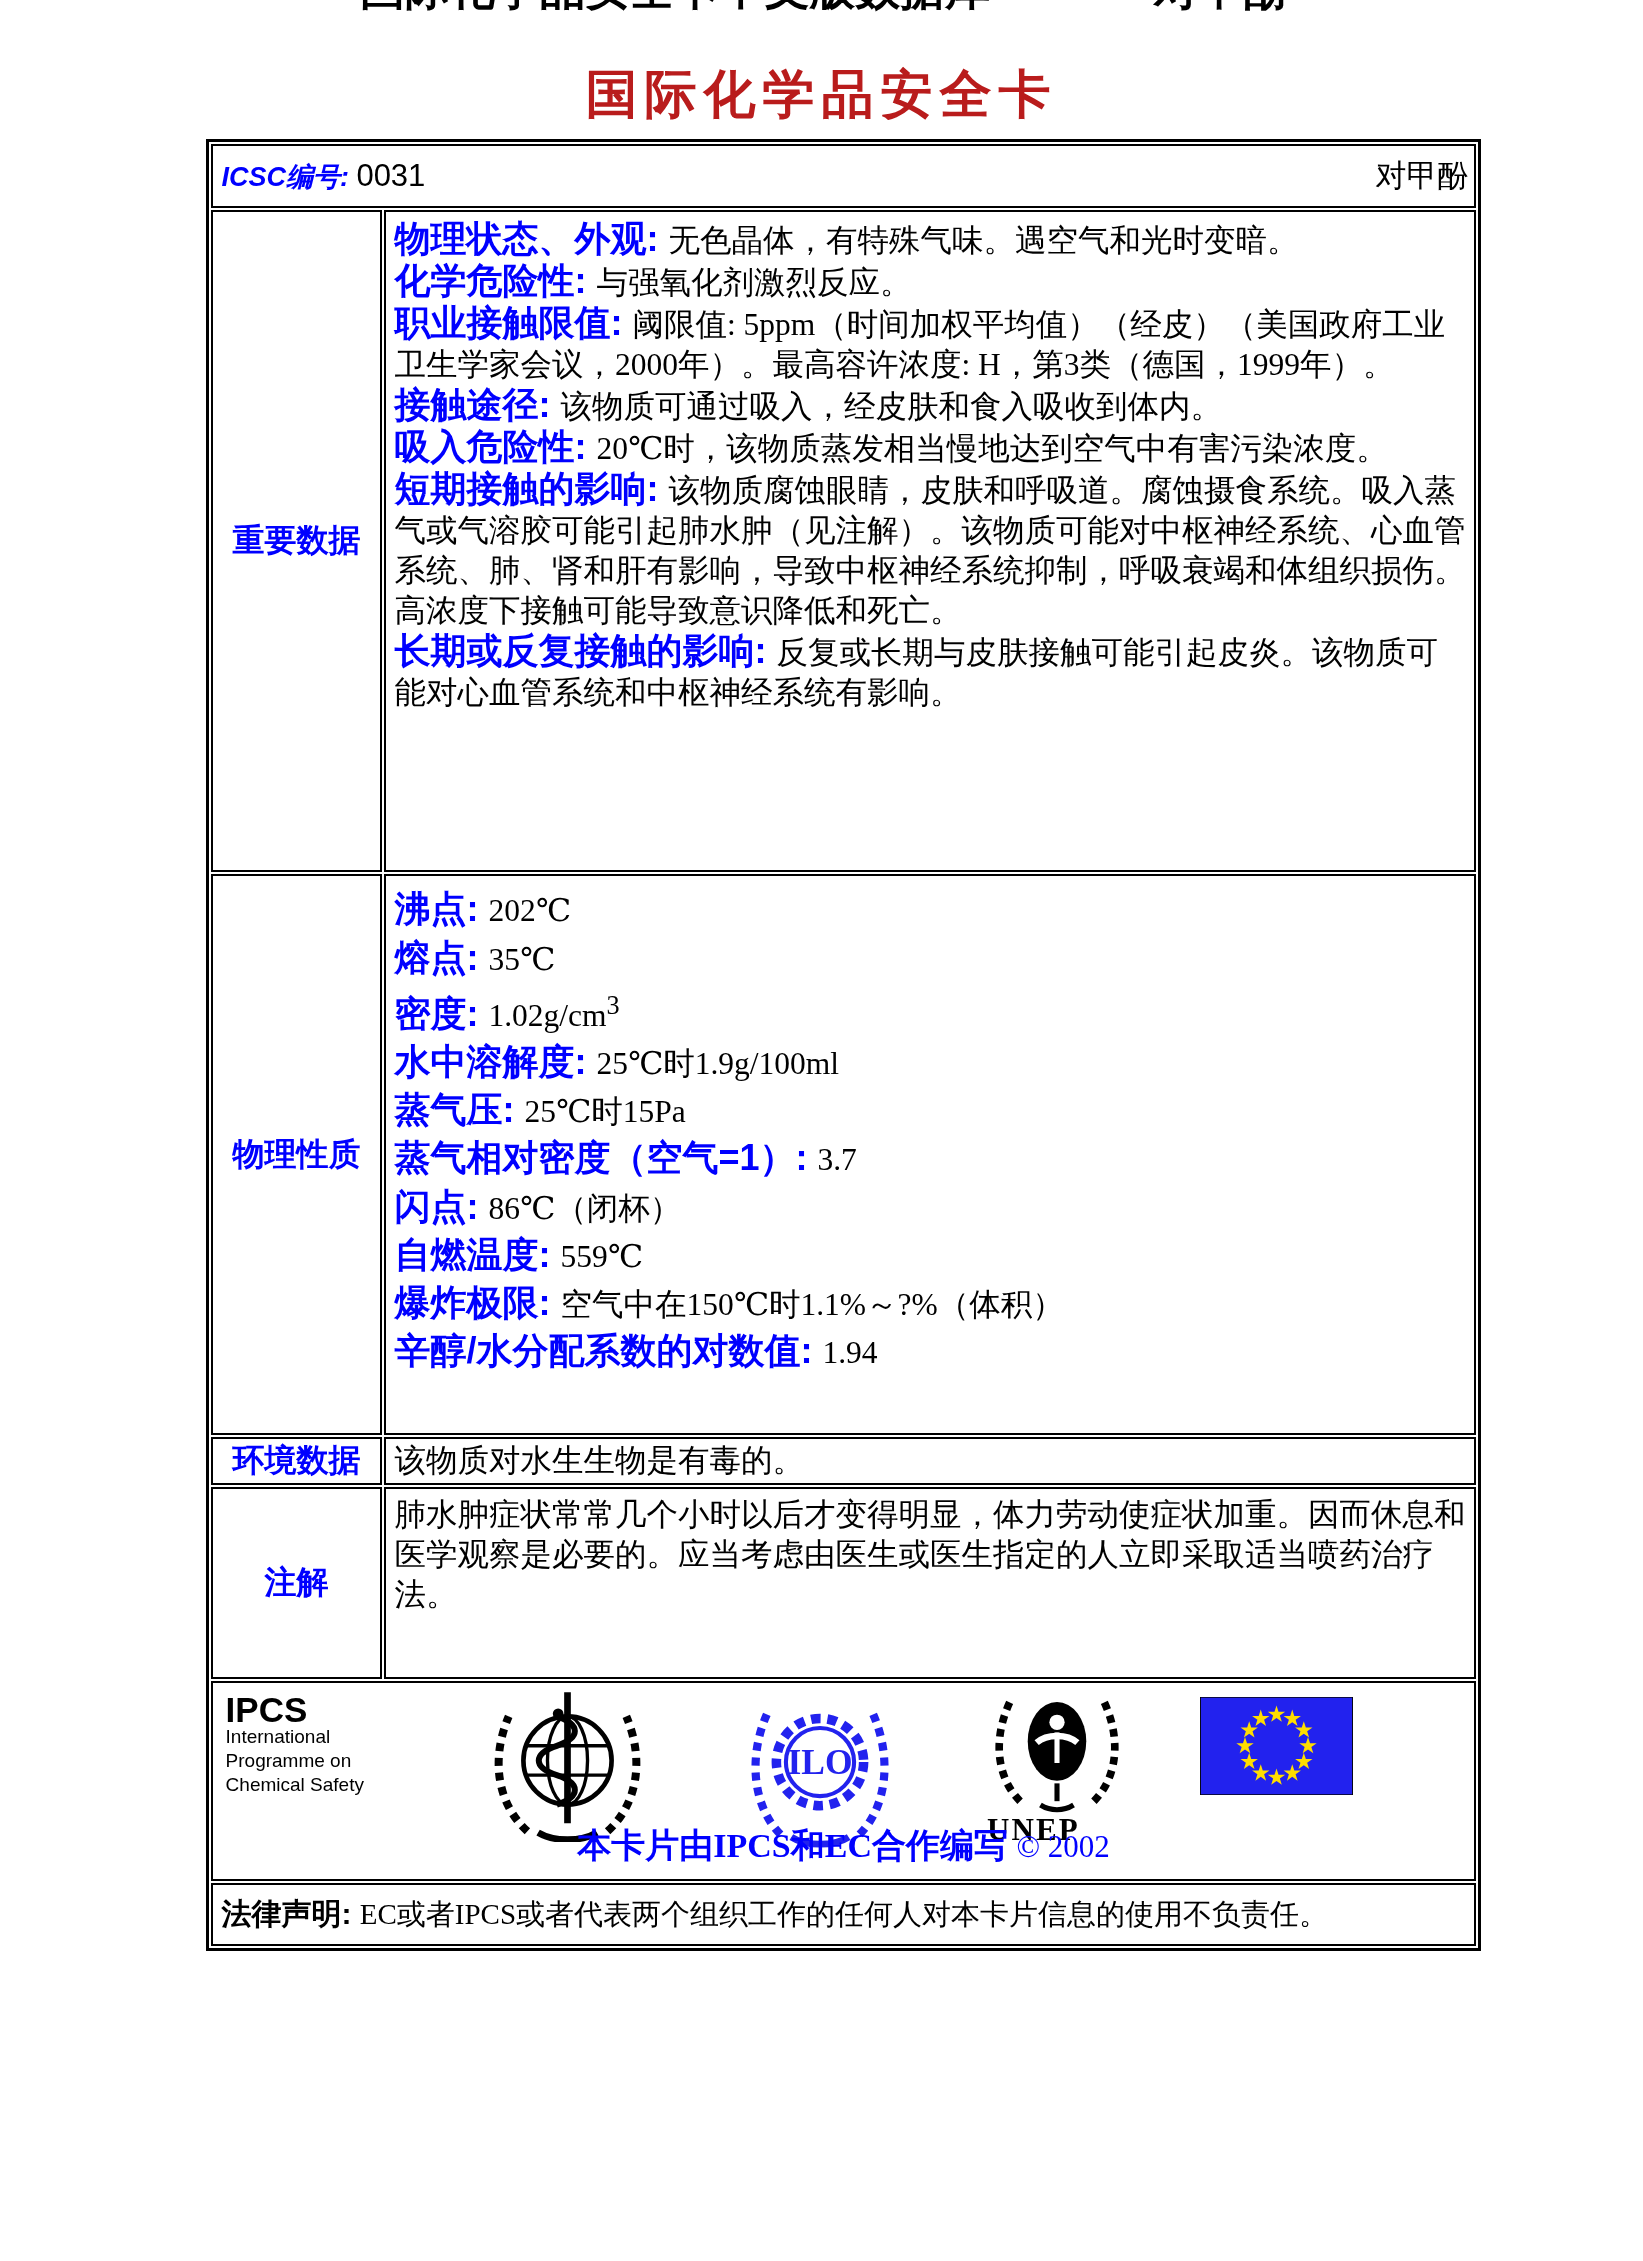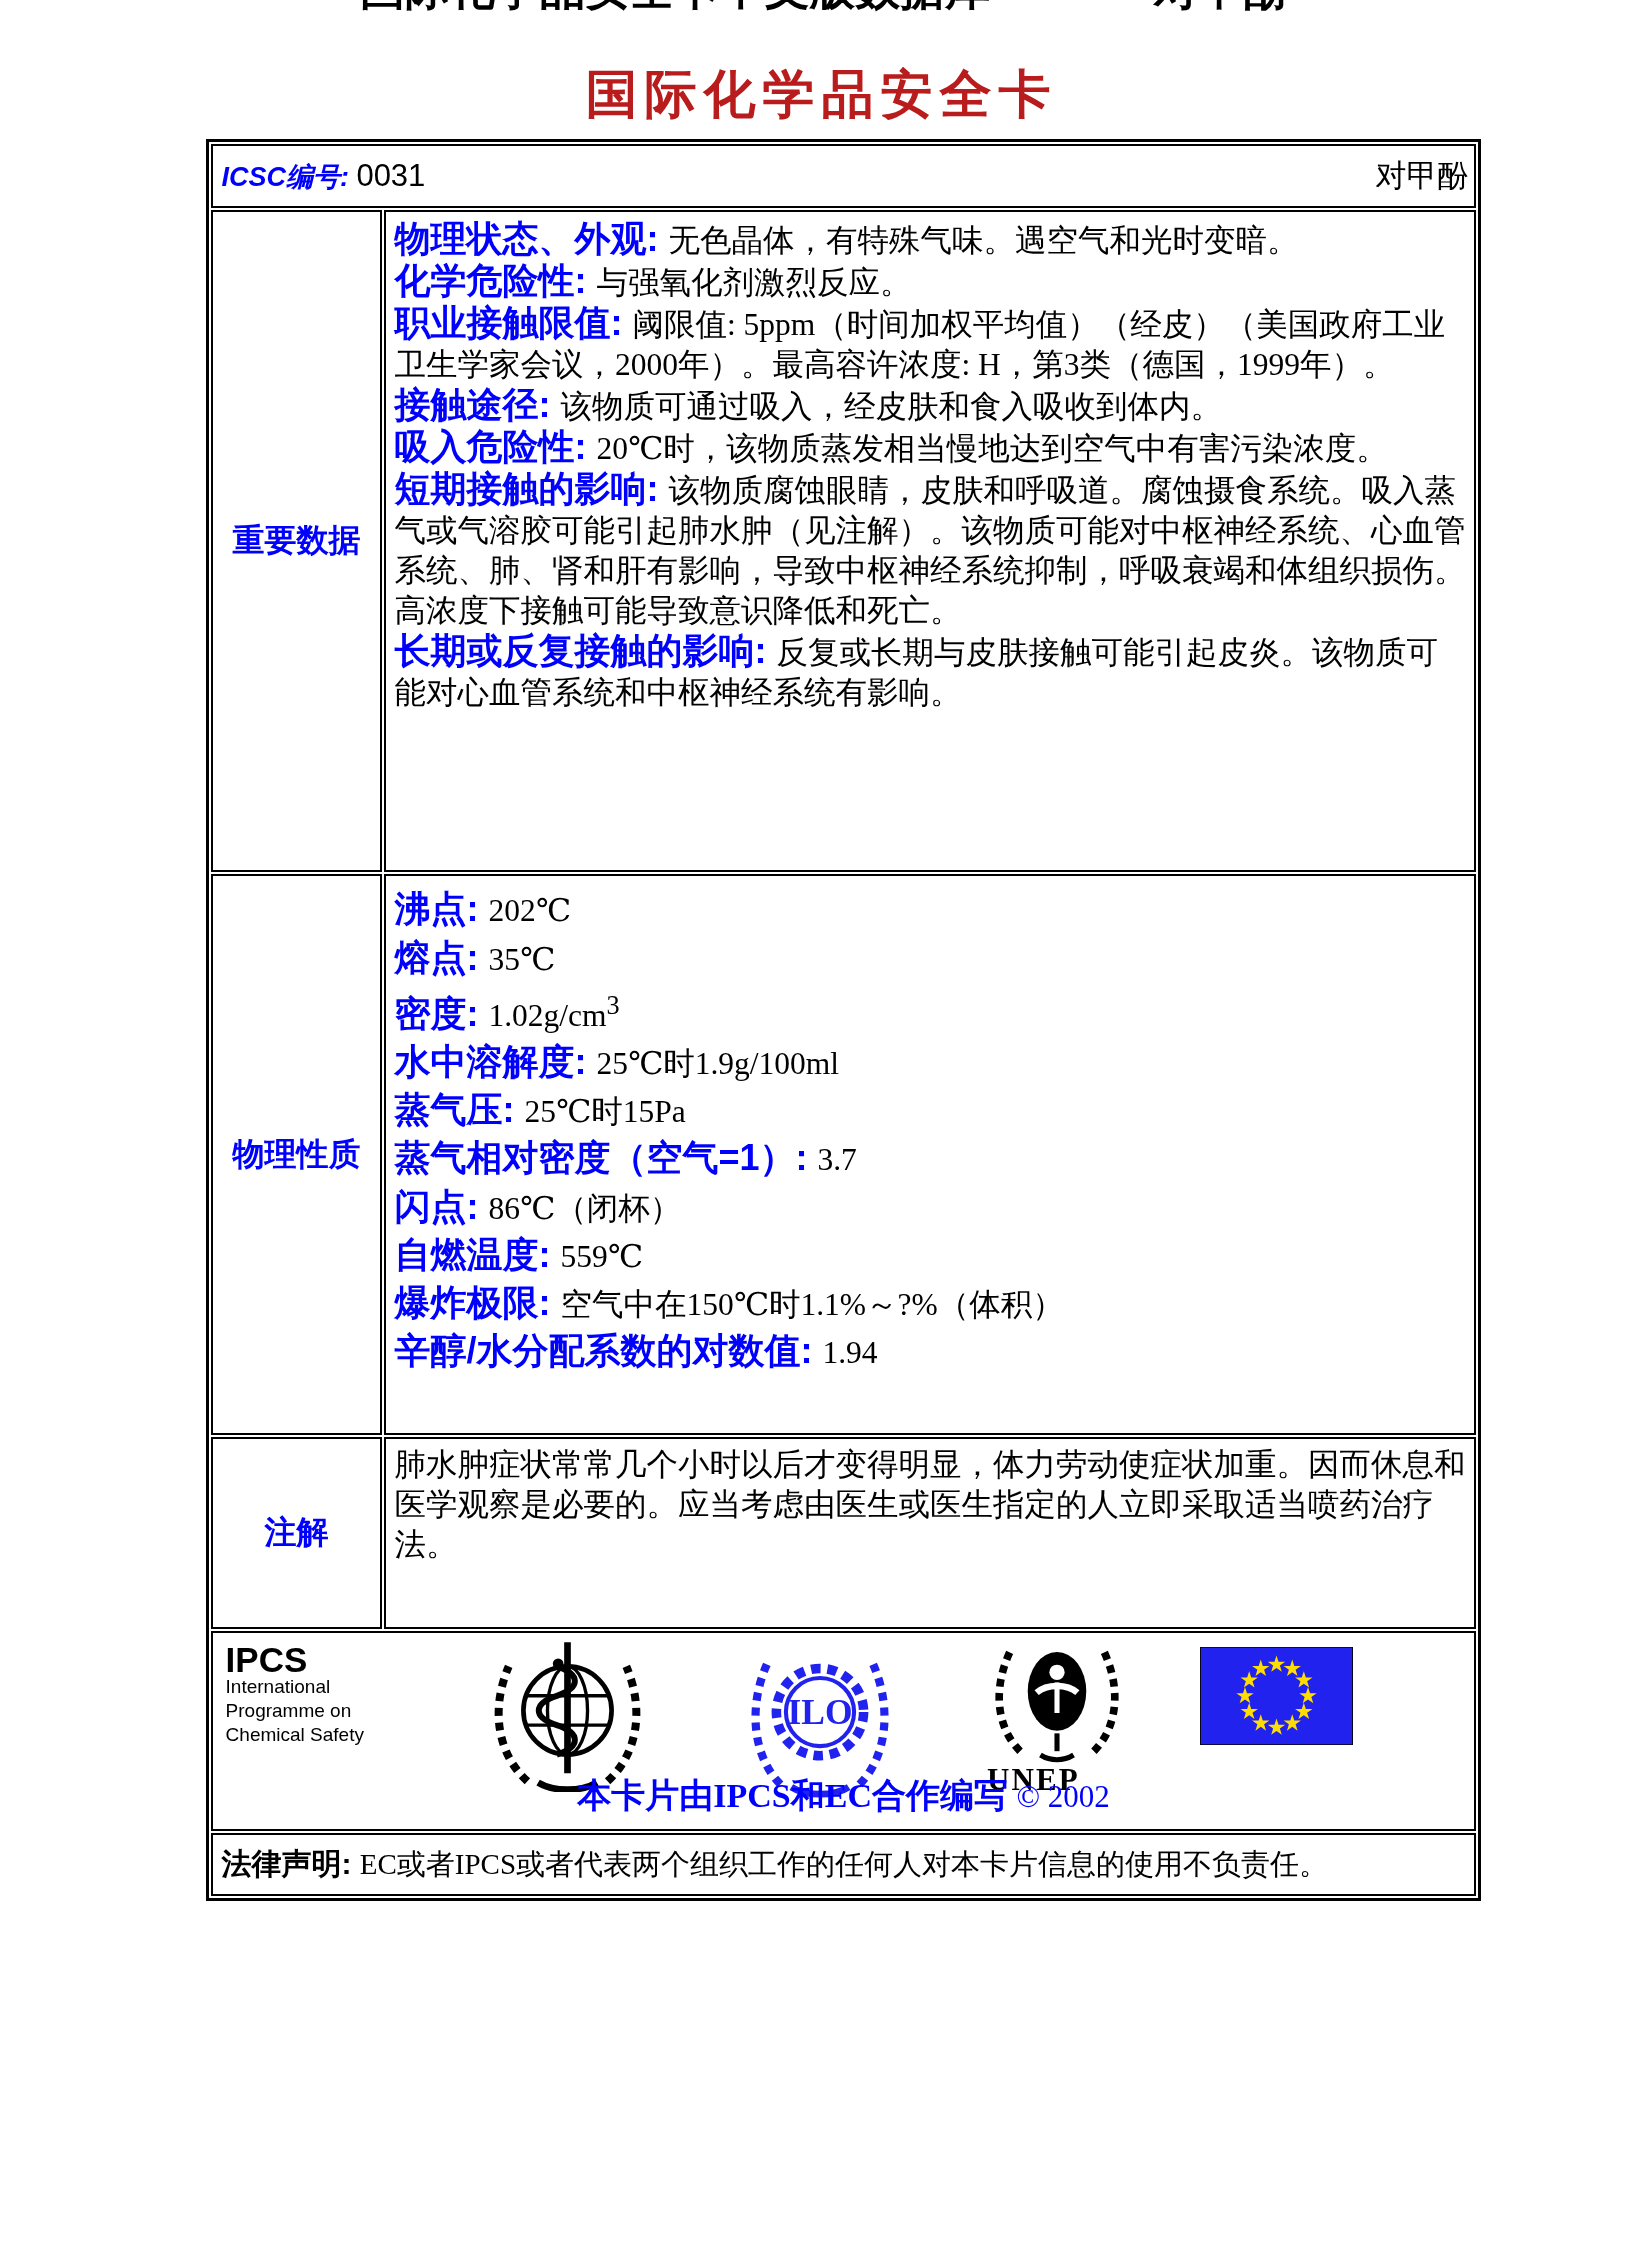--- a/index.html
+++ b/index.html
@@ -115,20 +115,28 @@
       <p><span class="fl">水中溶解度: </span><span>25℃时1.9g/100ml</span></p>
       <p><span class="fl">蒸气压: </span><span>25℃时15Pa</span></p>
       <p><span class="fl">蒸气相对密度（空气=1）: </span><span>3.7</span></p>
       <p><span class="fl">闪点: </span><span>86℃（闭杯）</span></p>
       <p><span class="fl">自燃温度: </span><span>559℃</span></p>
       <p><span class="fl">爆炸极限: </span><span>空气中在150℃时1.1%～?%（体积）</span></p>
       <p><span class="fl">辛醇/水分配系数的对数值: </span><span>1.94</span></p>
     </td>
   </tr>
 
+  <tr class="r-env">
+    <td class="label-cell">
+      <span>环境数据</span>
+    </td>
+    <td class="content-cell">
+      <p>该物质对水生生物是有毒的。</p>
+    </td>
+  </tr>
 
   <tr class="r-notes">
     <td class="label-cell">
       <span>注解</span>
     </td>
     <td class="content-cell">
       <p>肺水肿症状常常几个小时以后才变得明显，体力劳动使症状加重。因而休息和医学观察是必要的。应当考虑由医生或医生指定的人立即采取适当喷药治疗法。</p>
     </td>
   </tr>
 

